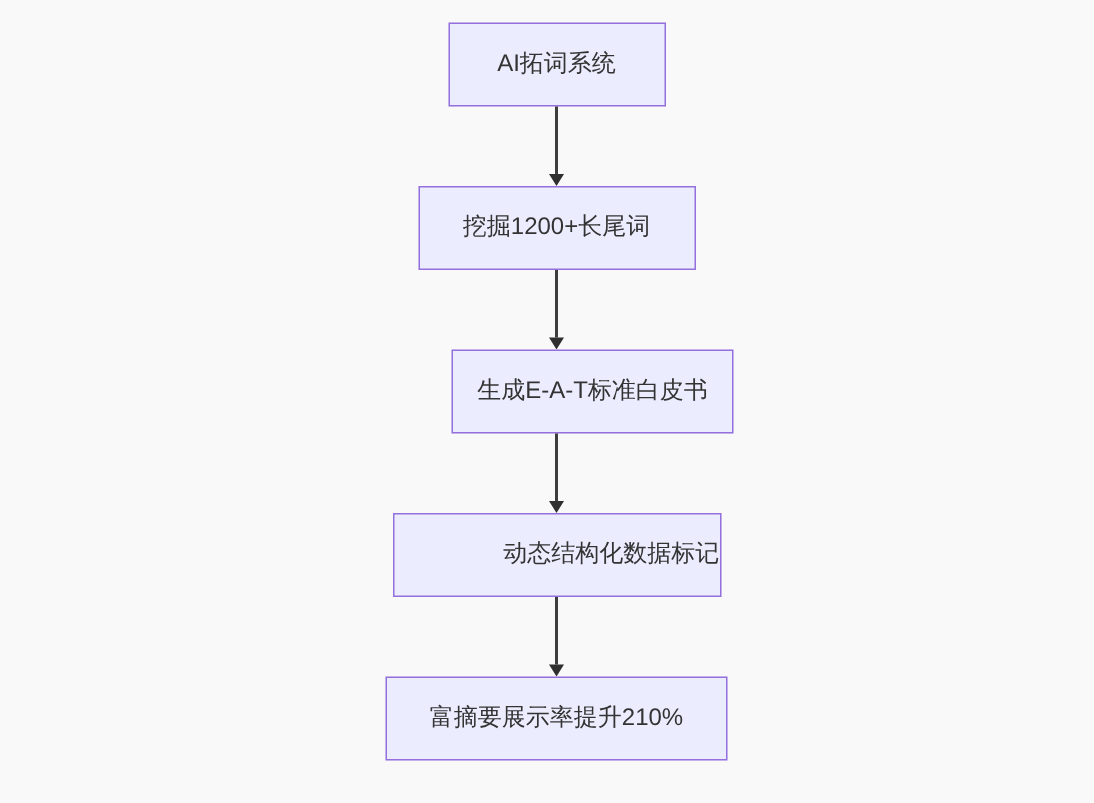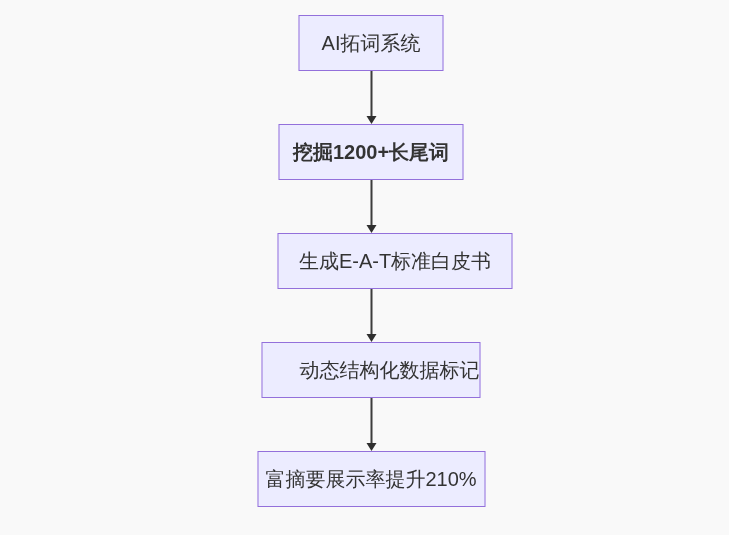--- a/index.html
+++ b/index.html
@@ -29,28 +29,28 @@
   }
   .node {
     box-sizing: border-box;
     height: 56px;
     display: flex;
     align-items: center;
     justify-content: center;
     background: #ECECFF;
     border: 1px solid #9370DB;
     color: #333333;
-    font-size: 20px;
+    font-size: 16px;
     line-height: 1;
     white-space: nowrap;
     text-align: center;
   }
   .w1 { width: 145px; }
-  .w2 { width: 185px; font-weight: bold; }
-  .w3 { width: 235px; margin-left: 48px; }
+  .w2 { width: 185px; }
+  .w3 { width: 188px; margin-left: 48px; }
   .w4 { width: 219px; justify-content: flex-end; }
   .w5 { width: 228px; }
   .connector {
     display: flex;
     flex-direction: column;
     align-items: center;
     height: 53px;
   }
   .connector .line {
     width: 2px;

